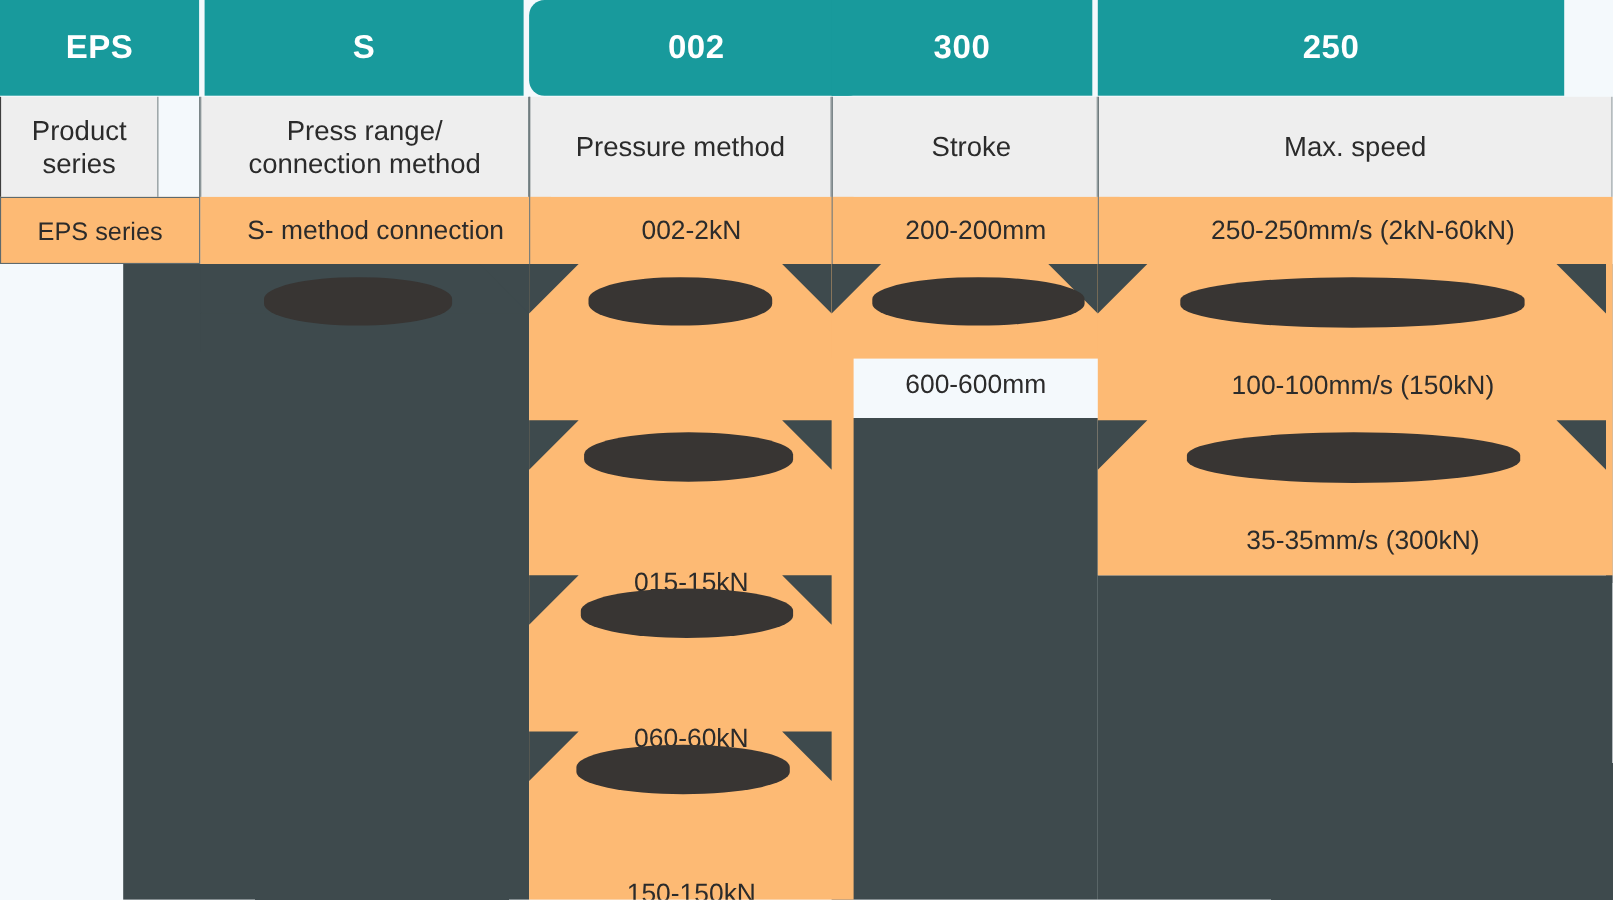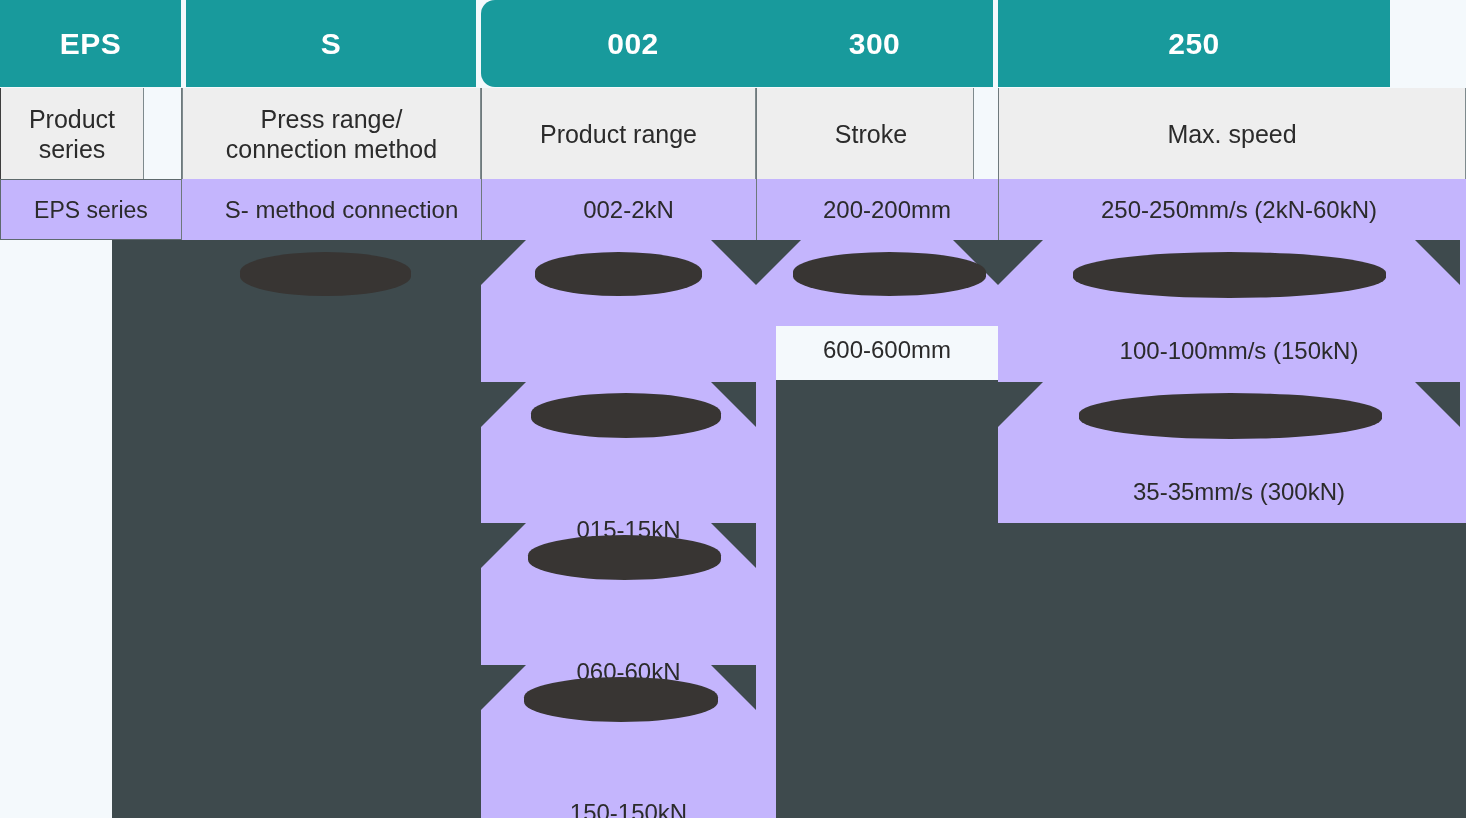--- a/index.html
+++ b/index.html
@@ -36,21 +36,21 @@
     font-size:25px;
     display:flex;align-items:center;justify-content:center;
     text-align:center;line-height:1.2;
     box-sizing:border-box;
     border-left:1px solid #7e8a8d;
     border-right:1px solid #7e8a8d;
   }
   .sub-cell.first{border-left:1px solid #3d3d3d;}
 
   
-  .ribbon{position:absolute;background:#c4b5fd;padding-left:20px;}
+  .ribbon{position:absolute;background:#fdba74;padding-left:20px;}
   .ribbon.bordered{border:1px solid #5e6a6d;box-sizing:border-box;}
   .cellbox{
     position:absolute;left:0;width:100%;
     display:flex;align-items:center;justify-content:center;
     text-align:center;
     color:#2b2b2b;font-size:24px;
     box-sizing:border-box;
   }
 
   
@@ -85,42 +85,42 @@
     </div>
     <div class="hdr-cell" style="left:186px;width:290px;">
       <span>S</span>
     </div>
     <div class="hdr-cell" style="left:481px;width:304px;border-radius:14px;">
       <span>002</span>
     </div>
     <div class="hdr-cell" style="left:756px;width:237px;">
       <span>300</span>
     </div>
-    <div class="hdr-cell" style="left:998px;width:392px;">
+    <div class="hdr-cell" style="left:998px;width:424px;">
       <span>250</span>
     </div>
   </div>
 
   <div class="sub-row">
     <div class="sub-cell first" style="left:0px;width:144px;">
       <div>
         <div>Product</div>
         <div>series</div>
       </div>
     </div>
     <div class="sub-cell" style="left:182px;width:299px;">
       <div>
         <div>Press range/</div>
         <div>connection method</div>
       </div>
     </div>
     <div class="sub-cell" style="left:481px;width:275px;">
-      <span>Product range</span>
-    </div>
-    <div class="sub-cell" style="left:756px;width:218px;padding-left:12px;">
+      <span>Pressure method</span>
+    </div>
+    <div class="sub-cell" style="left:756px;width:242px;padding-left:12px;">
       <span>Stroke</span>
     </div>
     <div class="sub-cell" style="left:998px;width:468px;">
       <span>Max. speed</span>
     </div>
   </div>
 
   <div class="ribbon bordered" style="left:0px;top:179px;width:182px;height:61px;">
     <div class="cellbox" style="top:0;height:61px;font-size:23px;">
       <span>EPS series</span>

